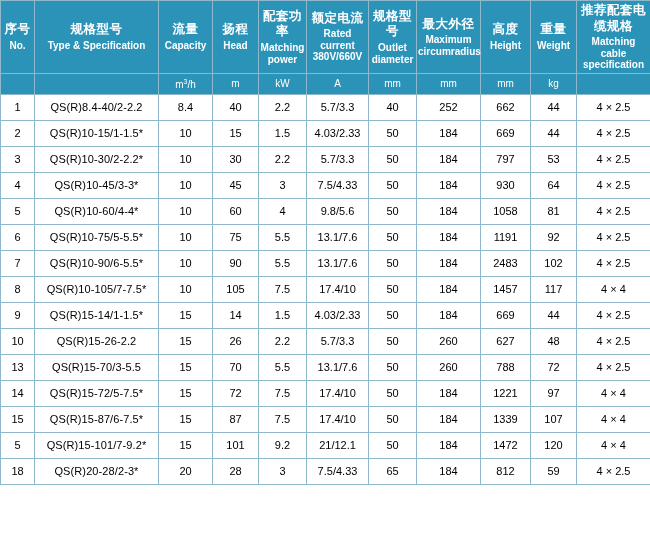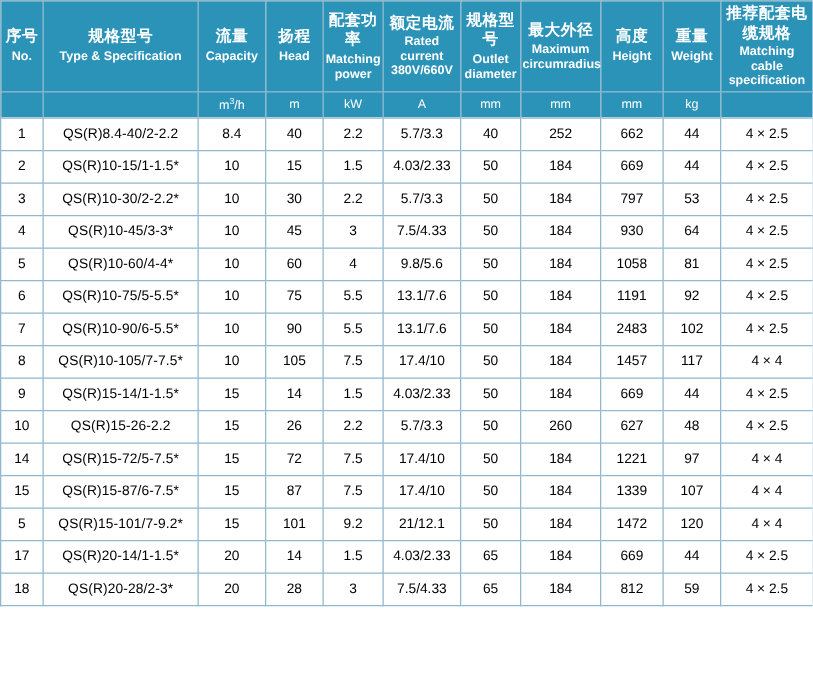--- a/index.html
+++ b/index.html
@@ -286,20 +286,33 @@
         <td>26</td>
         <td>2.2</td>
         <td>5.7/3.3</td>
         <td>50</td>
         <td>260</td>
         <td>627</td>
         <td>48</td>
         <td>4 × 2.5</td>
       </tr>
       <tr>
+        <td>13</td>
+        <td class="model">QS(R)15-70/3-5.5</td>
+        <td>15</td>
+        <td>70</td>
+        <td>5.5</td>
+        <td>13.1/7.6</td>
+        <td>50</td>
+        <td>260</td>
+        <td>788</td>
+        <td>72</td>
+        <td>4 × 2.5</td>
+      </tr>
+      <tr>
         <td>14</td>
         <td class="model">QS(R)15-72/5-7.5*</td>
         <td>15</td>
         <td>72</td>
         <td>7.5</td>
         <td>17.4/10</td>
         <td>50</td>
         <td>184</td>
         <td>1221</td>
         <td>97</td>
@@ -323,33 +336,20 @@
         <td class="model">QS(R)15-101/7-9.2*</td>
         <td>15</td>
         <td>101</td>
         <td>9.2</td>
         <td>21/12.1</td>
         <td>50</td>
         <td>184</td>
         <td>1472</td>
         <td>120</td>
         <td>4 × 4</td>
-      </tr>
-      <tr>
-        <td>17</td>
-        <td class="model">QS(R)20-14/1-1.5*</td>
-        <td>20</td>
-        <td>14</td>
-        <td>1.5</td>
-        <td>4.03/2.33</td>
-        <td>65</td>
-        <td>184</td>
-        <td>669</td>
-        <td>44</td>
-        <td>4 × 2.5</td>
       </tr>
       <tr>
         <td>18</td>
         <td class="model">QS(R)20-28/2-3*</td>
         <td>20</td>
         <td>28</td>
         <td>3</td>
         <td>7.5/4.33</td>
         <td>65</td>
         <td>184</td>

